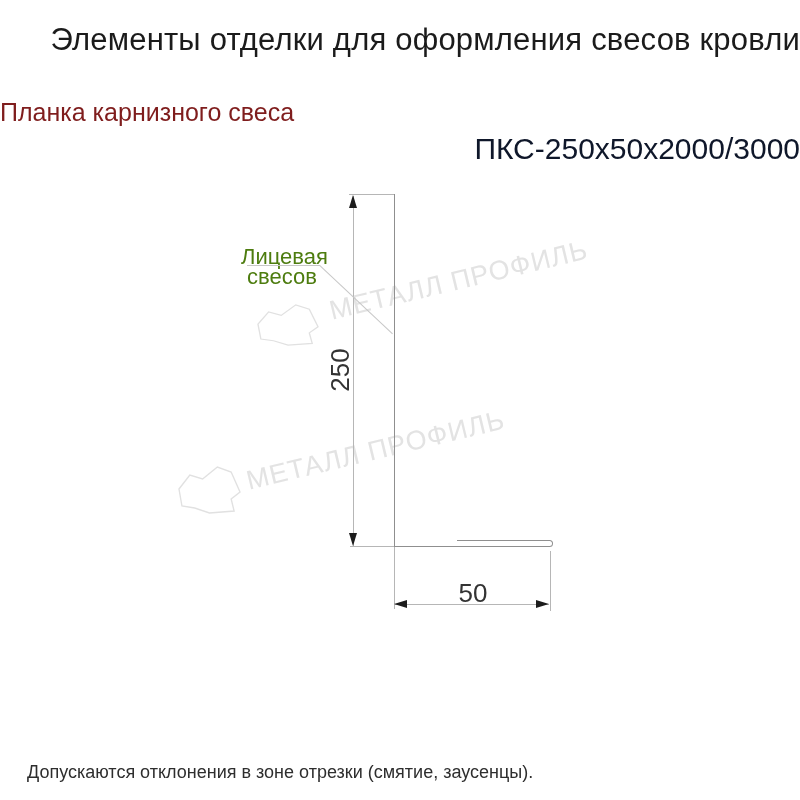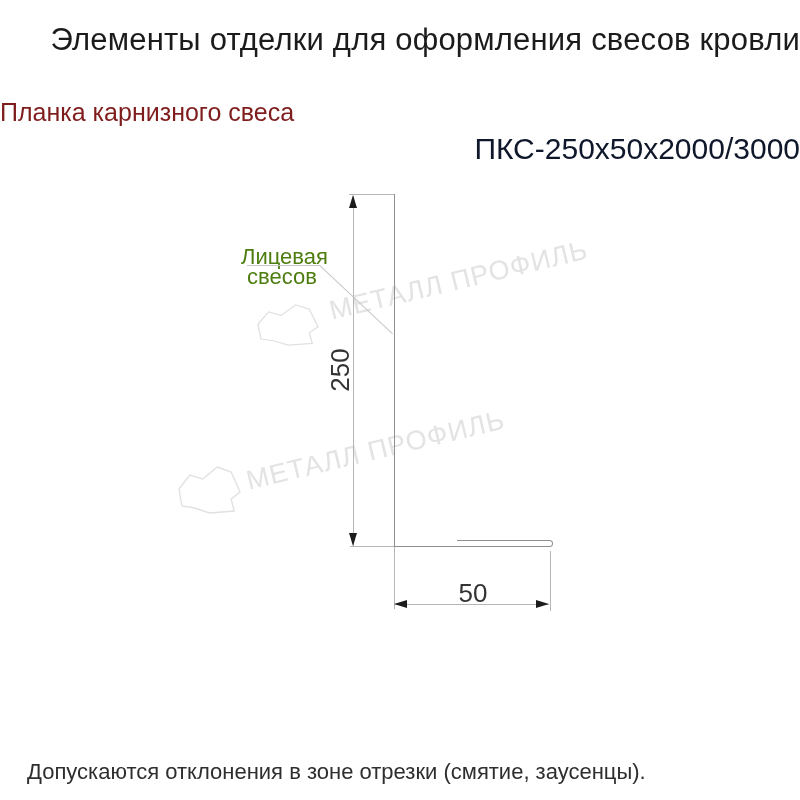--- a/index.html
+++ b/index.html
@@ -68,21 +68,21 @@
   }
   
   .face-label{
     position:absolute;left:241px;top:247px;width:82px;text-align:center;
     font-size:22px;line-height:20px;color:#4d7c0f;
   }
   .leader-shelf{left:247px;top:265px;width:73px;height:1px;}
   .leader-diag{left:320px;top:265px;width:100px;height:1px;transform-origin:0 0;transform:rotate(43.2deg);}
   
   .footnote1{position:absolute;left:27px;top:742px;font-size:17px;line-height:20px;color:#2e2e2e;}
-  .footnote2{position:absolute;left:27px;top:762px;font-size:22px;line-height:20px;color:#2e2e2e;}
+  .footnote2{position:absolute;left:27px;top:762px;font-size:18px;line-height:20px;color:#2e2e2e;}
 </style>
 </head>
 <body>
 
 <div class="page">
 
   <div class="title">Элементы отделки для оформления свесов кровли</div>
   <div class="subtitle">Планка карнизного свеса</div>
   <div class="prodcode">ПКС-250х50х2000/3000</div>
 

